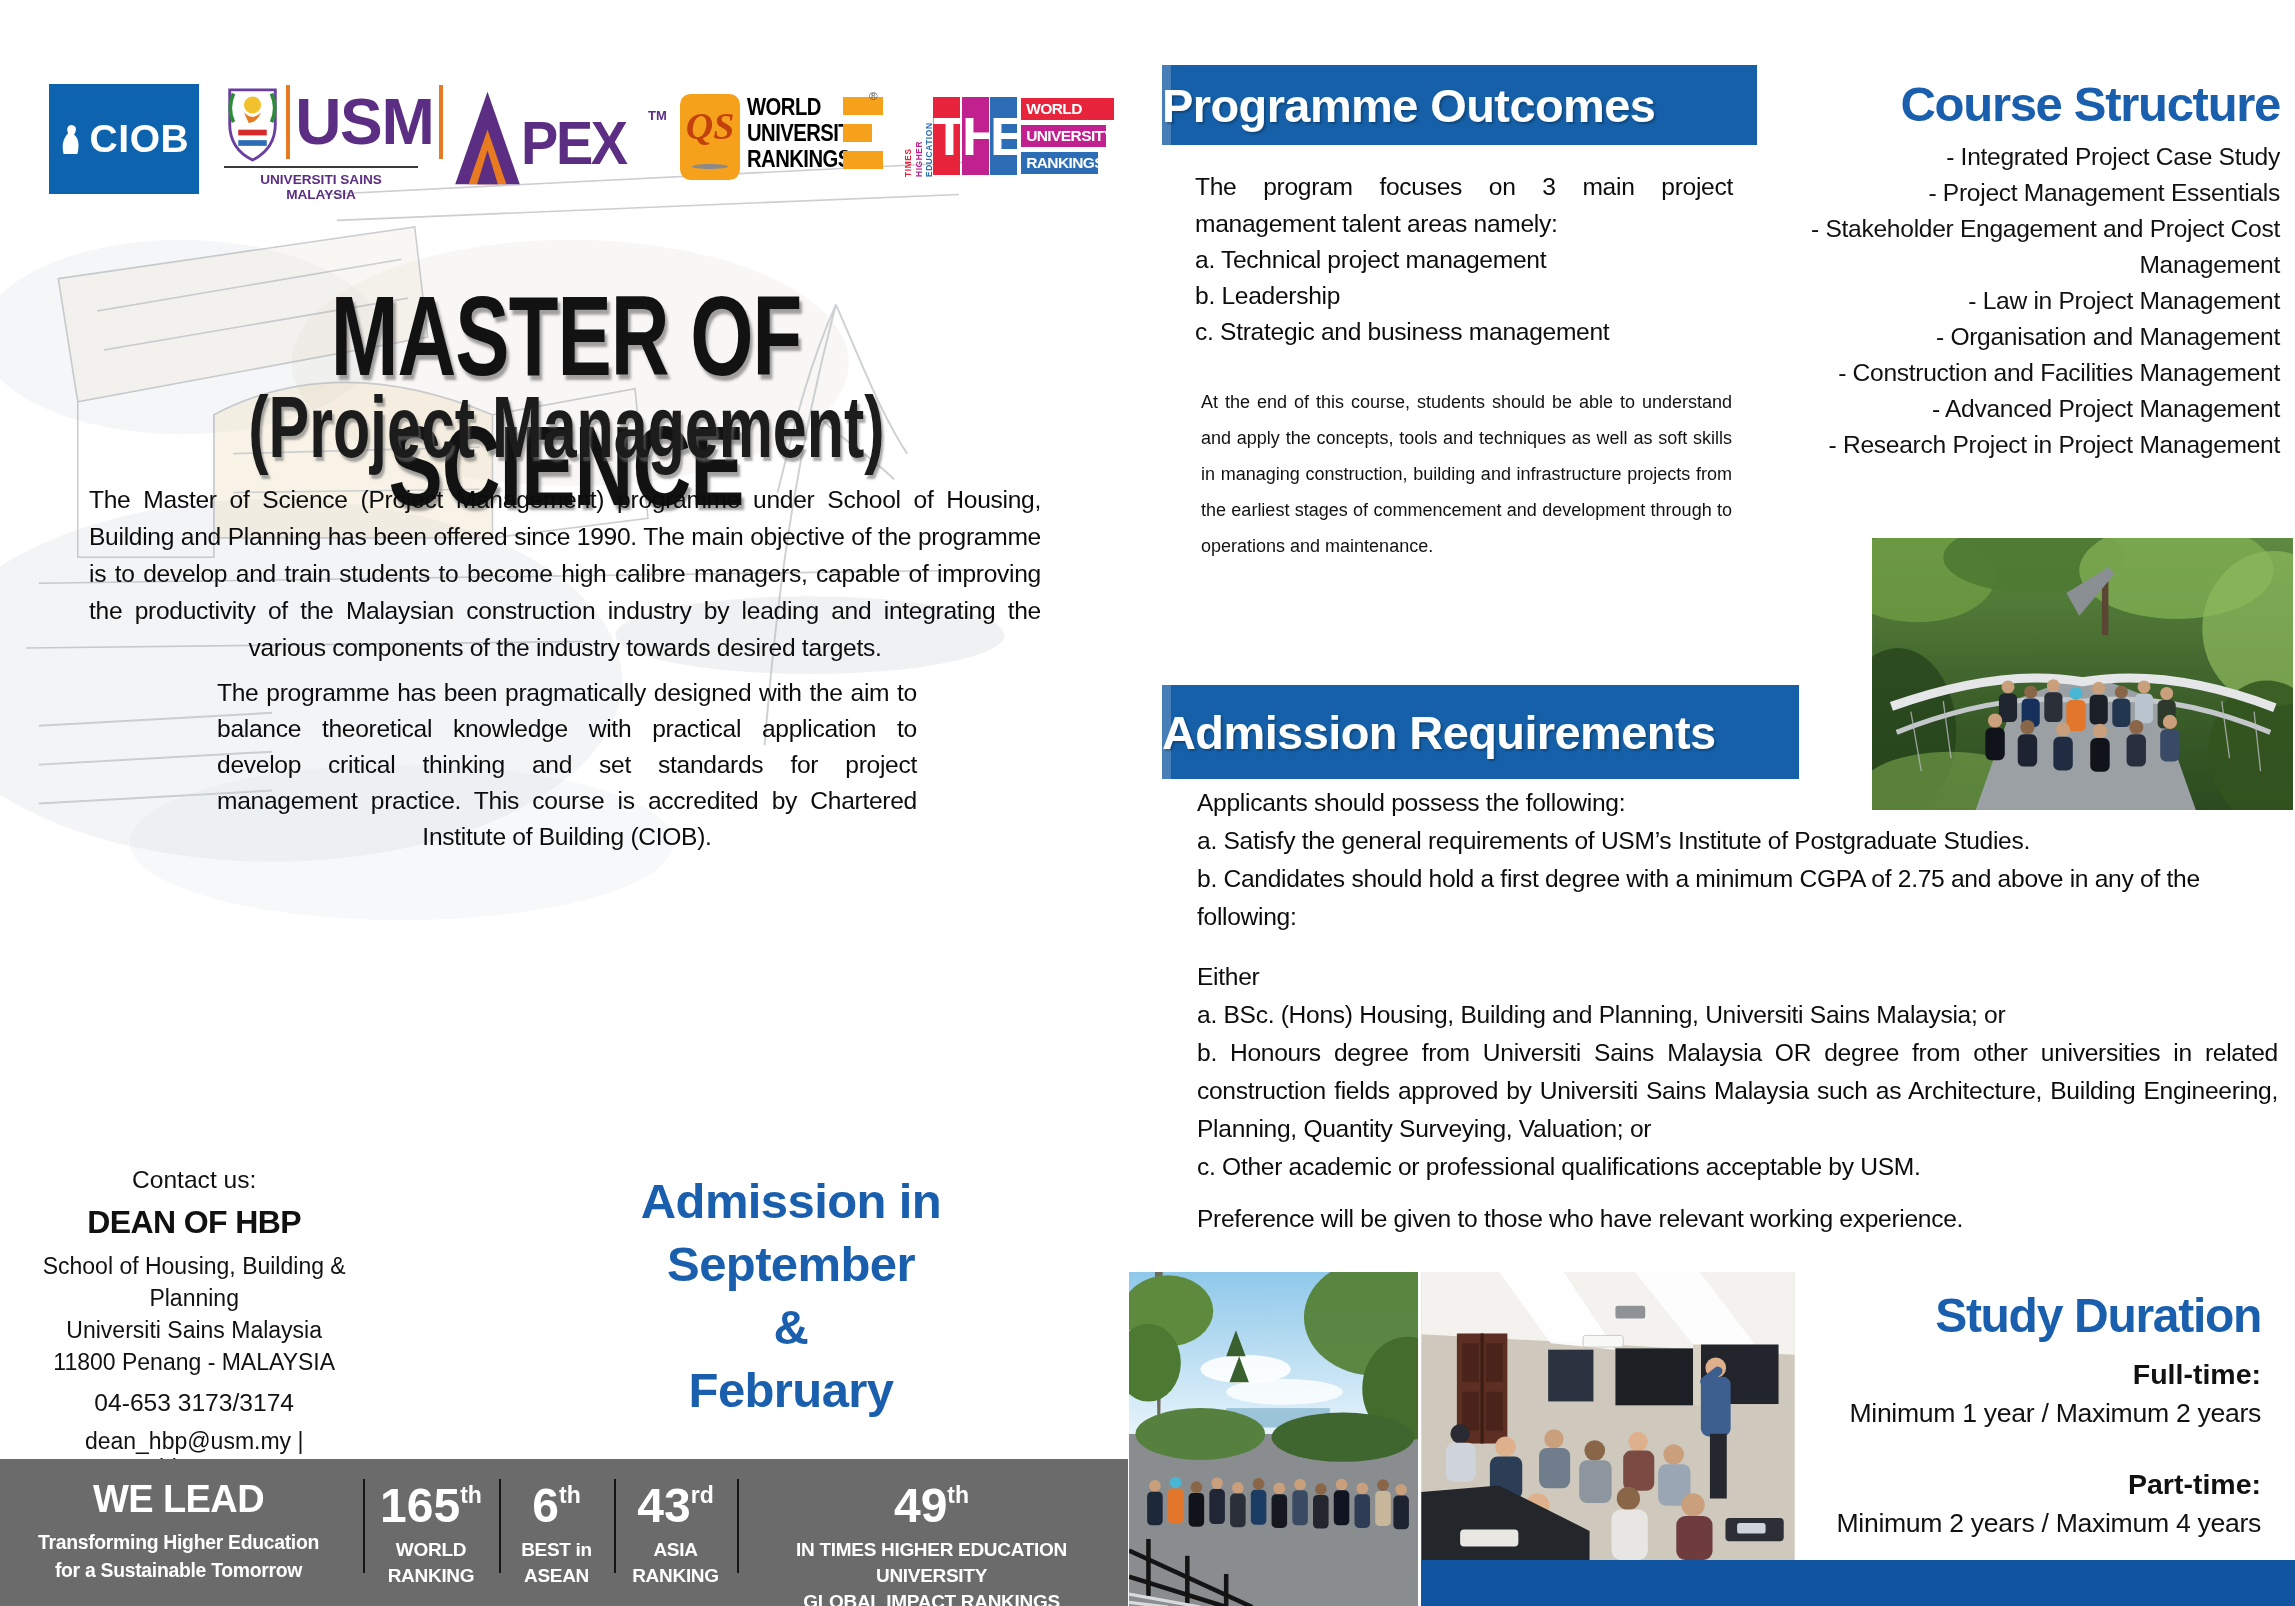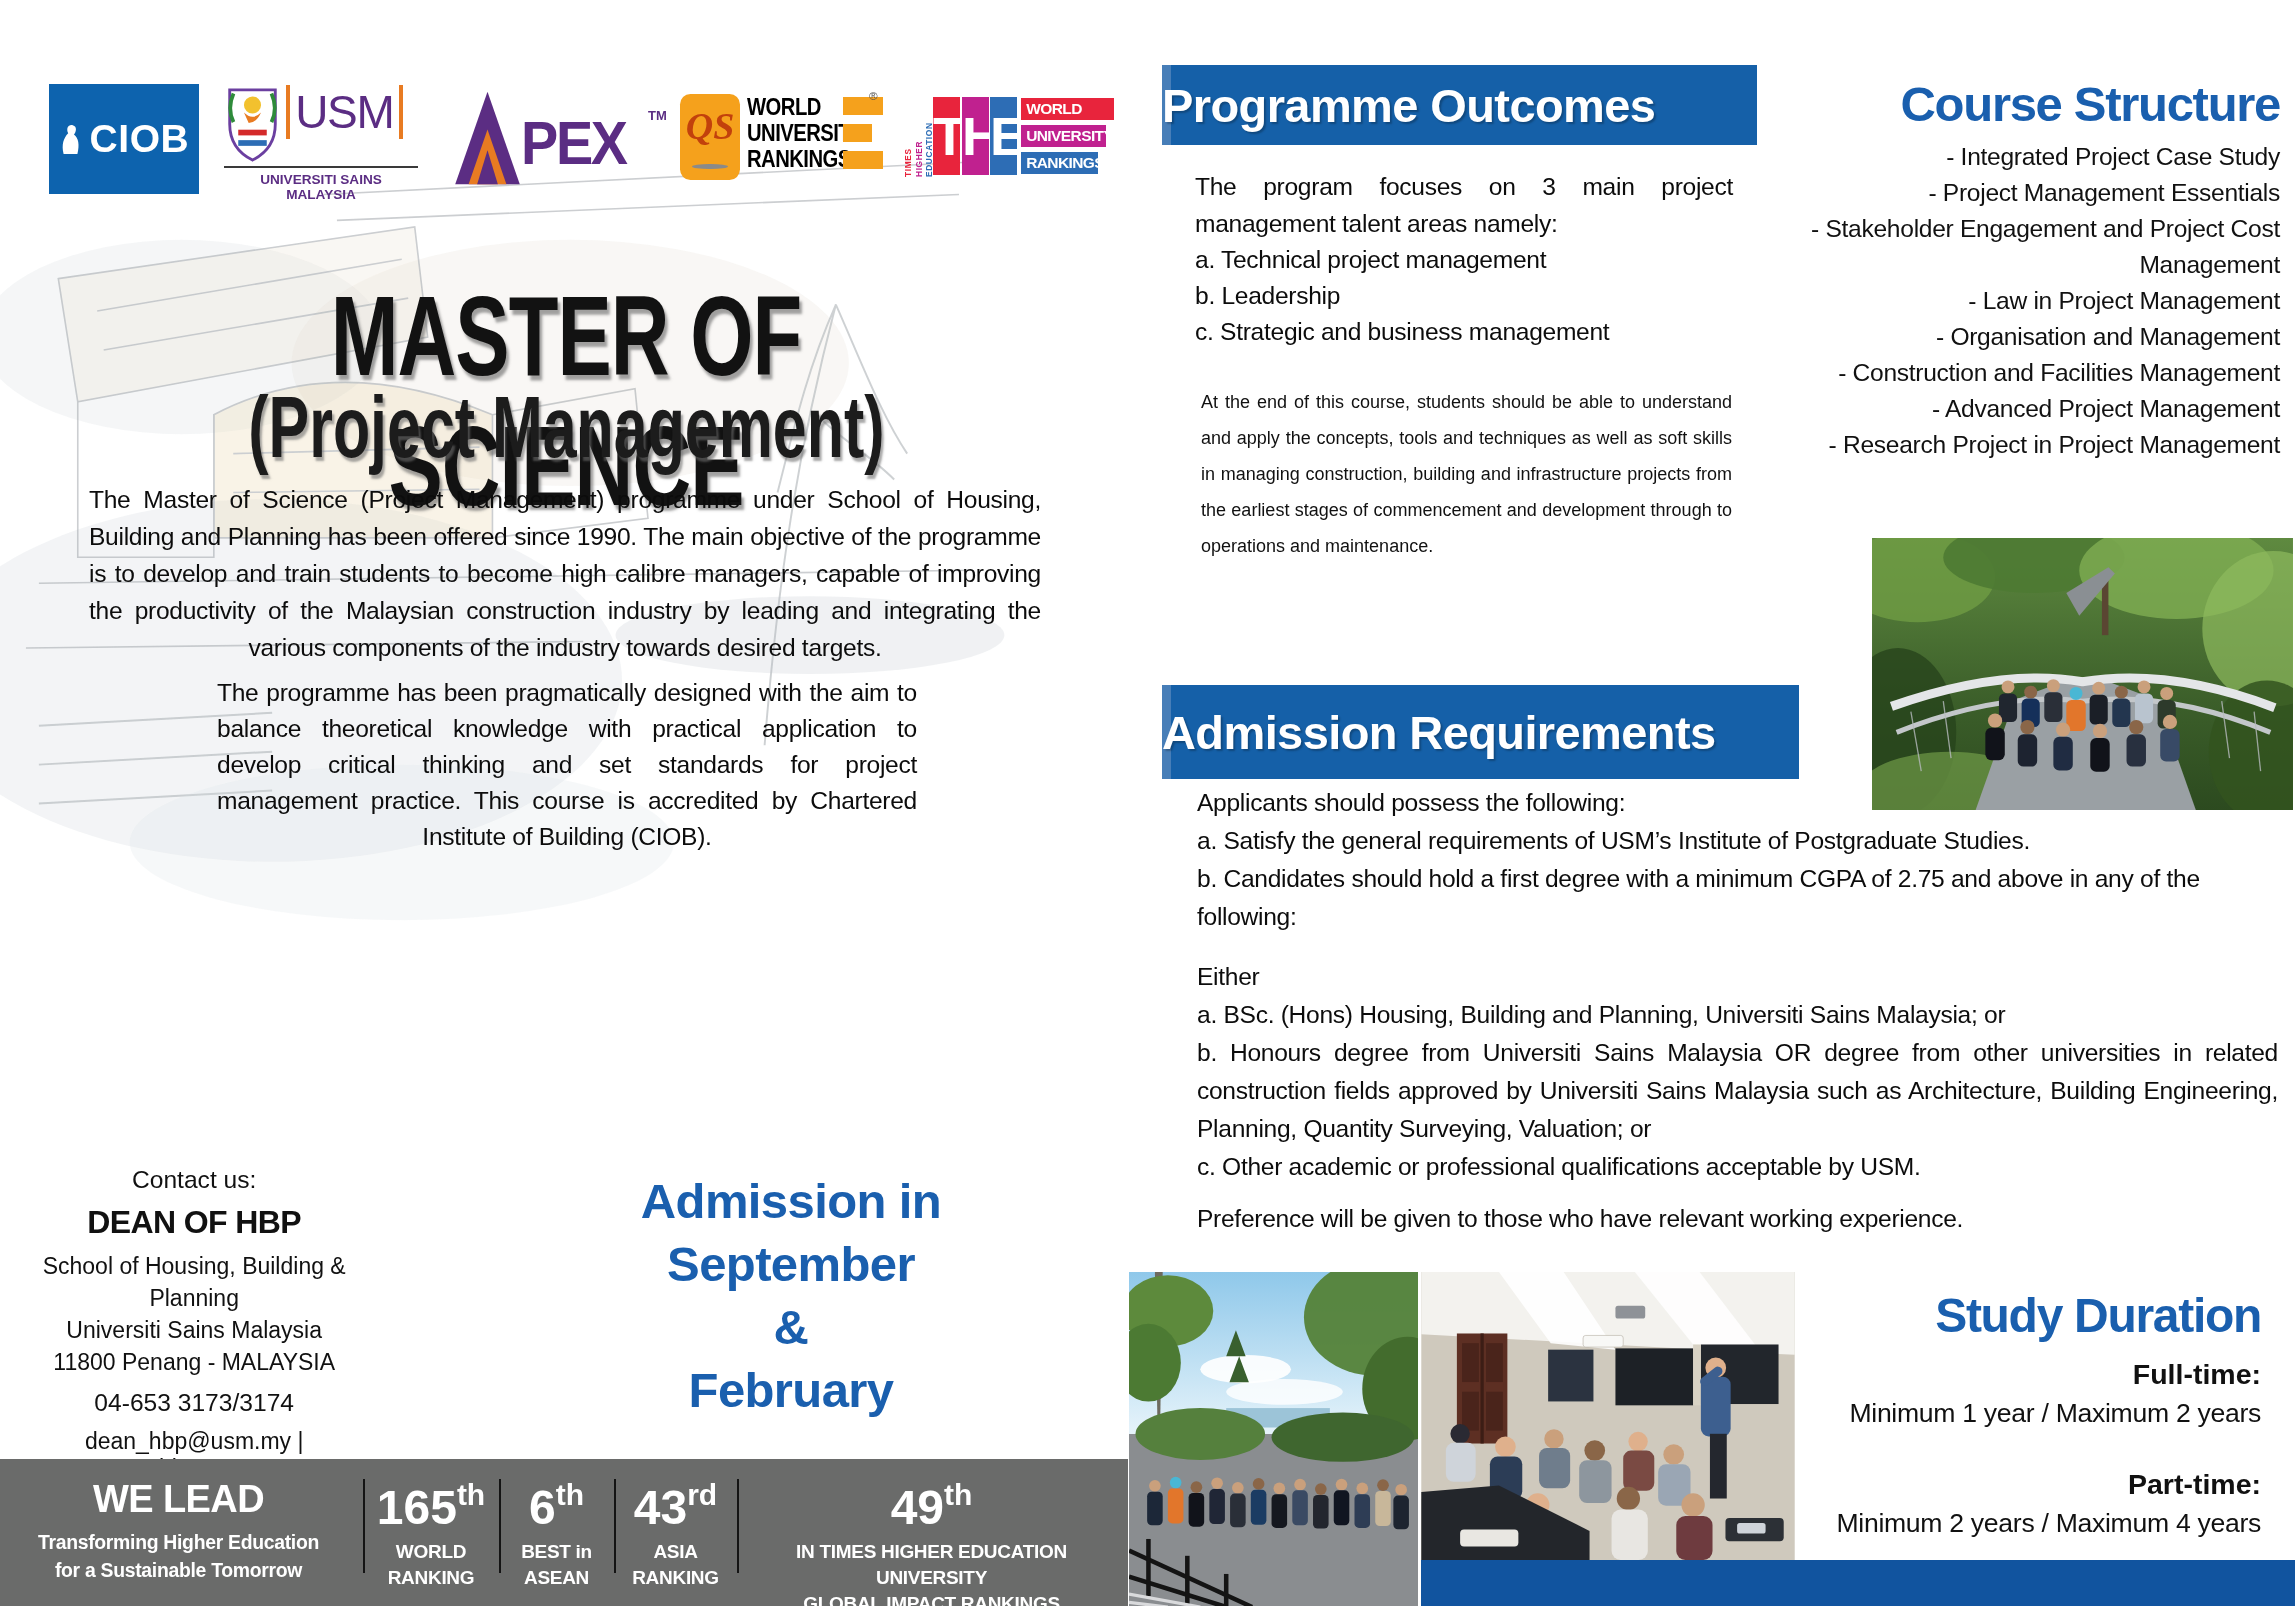--- a/index.html
+++ b/index.html
@@ -8,21 +8,21 @@
   .abs{position:absolute;}
   .condx{transform-origin:center;display:inline-block;}
 
   
   #sketch{left:0;top:880;width:1132px;height:985px;opacity:.8;}
   #logo-row .logo{position:absolute;}
   #ciob{left:49px;top:84px;width:150px;height:110px;background:#0d63ae;display:flex;
         align-items:center;justify-content:center;gap:7.8px;}
   #ciob .lbl{color:#fff;font-size:39px;font-weight:bold;letter-spacing:0.6px;}
   #usm{left:224px;top:86px;width:194px;height:109px;}
-  #usm .acr{position:absolute;left:62px;top:-1.3px;font-size:46px;font-weight:normal;color:#5b2d83;
+  #usm .acr{position:absolute;left:62px;top:-1.3px;font-size:64px;font-weight:bold;color:#5b2d83;
             letter-spacing:-1.3px;border-left:4.5px solid #e87b22;border-right:4.5px solid #e87b22;padding:0 5.2px;}
   #usm .rule{position:absolute;left:0;top:80px;width:194px;height:1.9px;background:#3a3a3a;}
   #usm .cap{position:absolute;left:0;top:86px;width:194px;text-align:center;font-size:13.6px;
             font-weight:bold;color:#5b2d83;}
   #apex{left:454px;top:89px;width:214px;height:98px;}
   #apex .pex{position:absolute;left:67px;top:18px;font-size:62px;font-weight:bold;color:#5b2d83;
              letter-spacing:-2.6px;transform:scaleX(.9);transform-origin:left;}
   #apex .tm{position:absolute;left:194px;top:19.4px;font-size:13px;font-weight:bold;color:#5b2d83;}
   #qs{left:680px;top:94px;width:201px;height:92px;}
   #qs .box{position:absolute;left:0;top:0;width:60px;height:86px;background:#f5a11c;border-radius:10.4px;}
@@ -60,21 +60,21 @@
             font-size:49px;line-height:63px;letter-spacing:-0.6px;}
 
   
   #gray-bar{left:0;top:1459px;width:1128px;height:148px;background:#6a6b6a;}
   .ftr{position:absolute;color:#fff;text-align:center;top:1478px;}
   #welead{left:26px;width:305px;}
   #welead .t{font-size:38px;font-weight:bold;letter-spacing:-0.6px;}
   #welead .s{font-size:19.4px;font-weight:bold;line-height:28px;margin-top:6.5px;letter-spacing:-0.3px;}
   .vdiv{position:absolute;top:1479px;width:1.9px;height:94px;background:#141414;}
   .rank .v{font-size:48px;font-weight:bold;}
-  .rank .sup{font-size:30px;vertical-align:19.4px;}
+  .rank .sup{font-size:23px;vertical-align:19.4px;}
   .rank .l{font-size:19px;font-weight:bold;line-height:26px;margin-top:3.9px;letter-spacing:-0.3px;}
 
   
   .banner{background:linear-gradient(90deg,#477eb8 0 9px,#1560a8 9px);color:#fff;font-weight:bold;
           font-size:47px;display:flex;align-items:center;letter-spacing:-0.6px;
           text-shadow:1.9px 1.9px 1.9px rgba(0,0,0,.25);}
   #banner-outcomes{left:1162px;top:65px;width:595px;height:80px;}
   #banner-admission{left:1162px;top:685px;width:637px;height:94px;}
   #outcomes-txt{left:1195px;top:168px;width:538px;}
   #outcomes-txt .j{text-align:justify;text-align-last:left;margin:0 0 0 0;}

